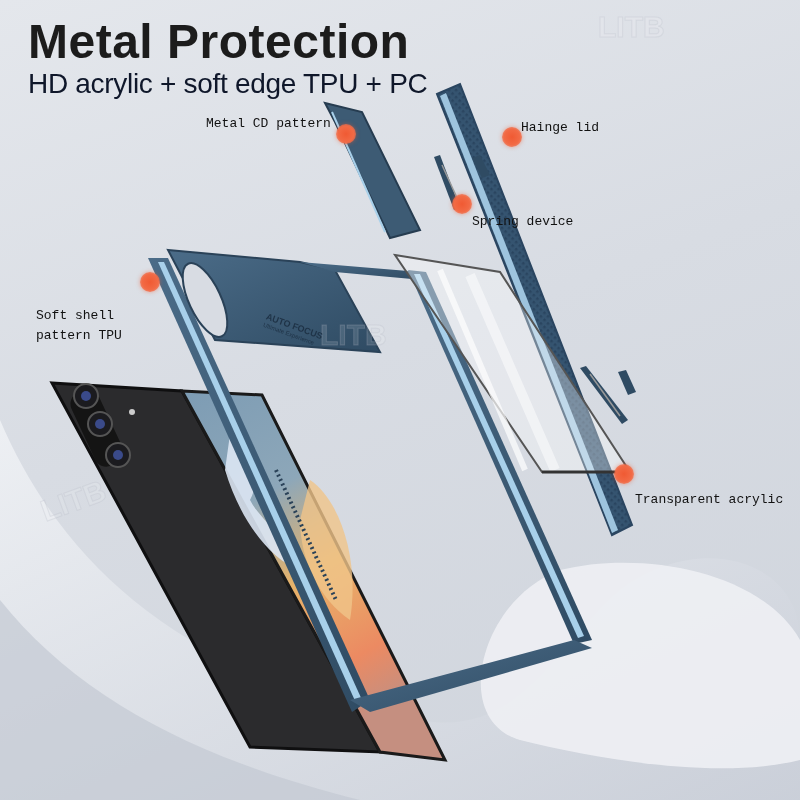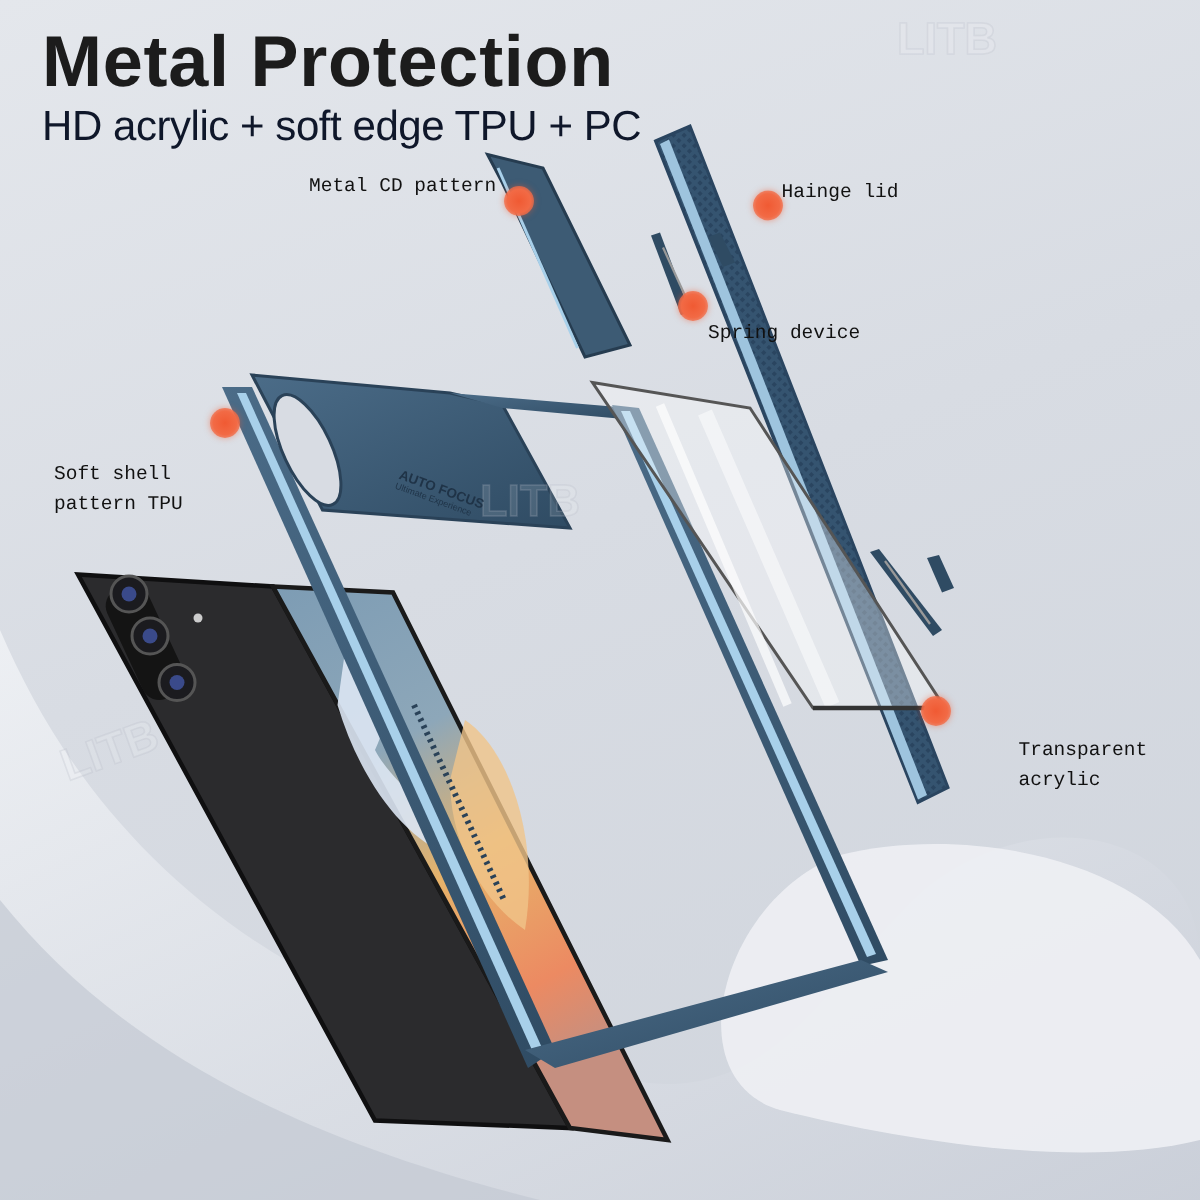--- a/index.html
+++ b/index.html
@@ -137,19 +137,19 @@
 
 <div class="abs label" style="left:441px; top:212px;margin-left:31px;">Spring device</div>
 <div class="abs dot" style="left:452px; top:194px;"></div>
 
 <div class="abs label" style="left:36px; top:270px;margin-top:36px;">
   <div>Soft shell</div>
   <div>pattern TPU</div>
 </div>
 <div class="abs dot" style="left:140px; top:272px;"></div>
 
-<div class="abs label" style="left:635px; top:490px;margin-left:44px;">Transparent acrylic</div>
+<div class="abs label" style="left:635px; top:490px;">Transparent acrylic</div>
 <div class="abs dot" style="left:614px; top:464px;"></div>
 
 <div class="abs" style="left:263px; top:322px; transform:rotate(20deg); font-family:'Liberation Sans',sans-serif; color:#1f3347; line-height:9px;">
   <div style="font-size:9px; font-weight:bold;">AUTO FOCUS</div>
   <div style="font-size:6px;">Ultimate Experience</div>
 </div>
 
 </body></html>

